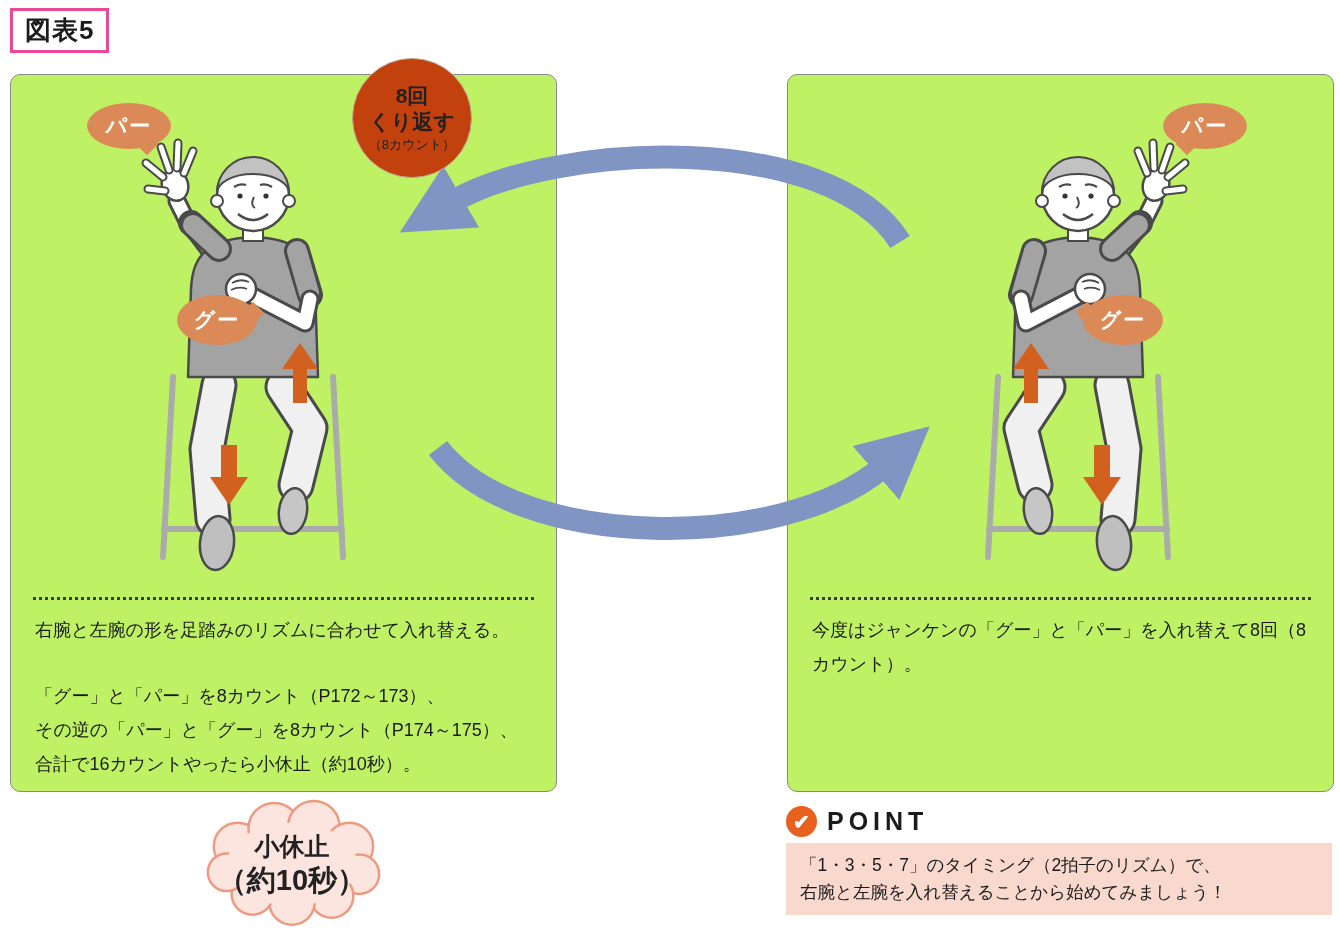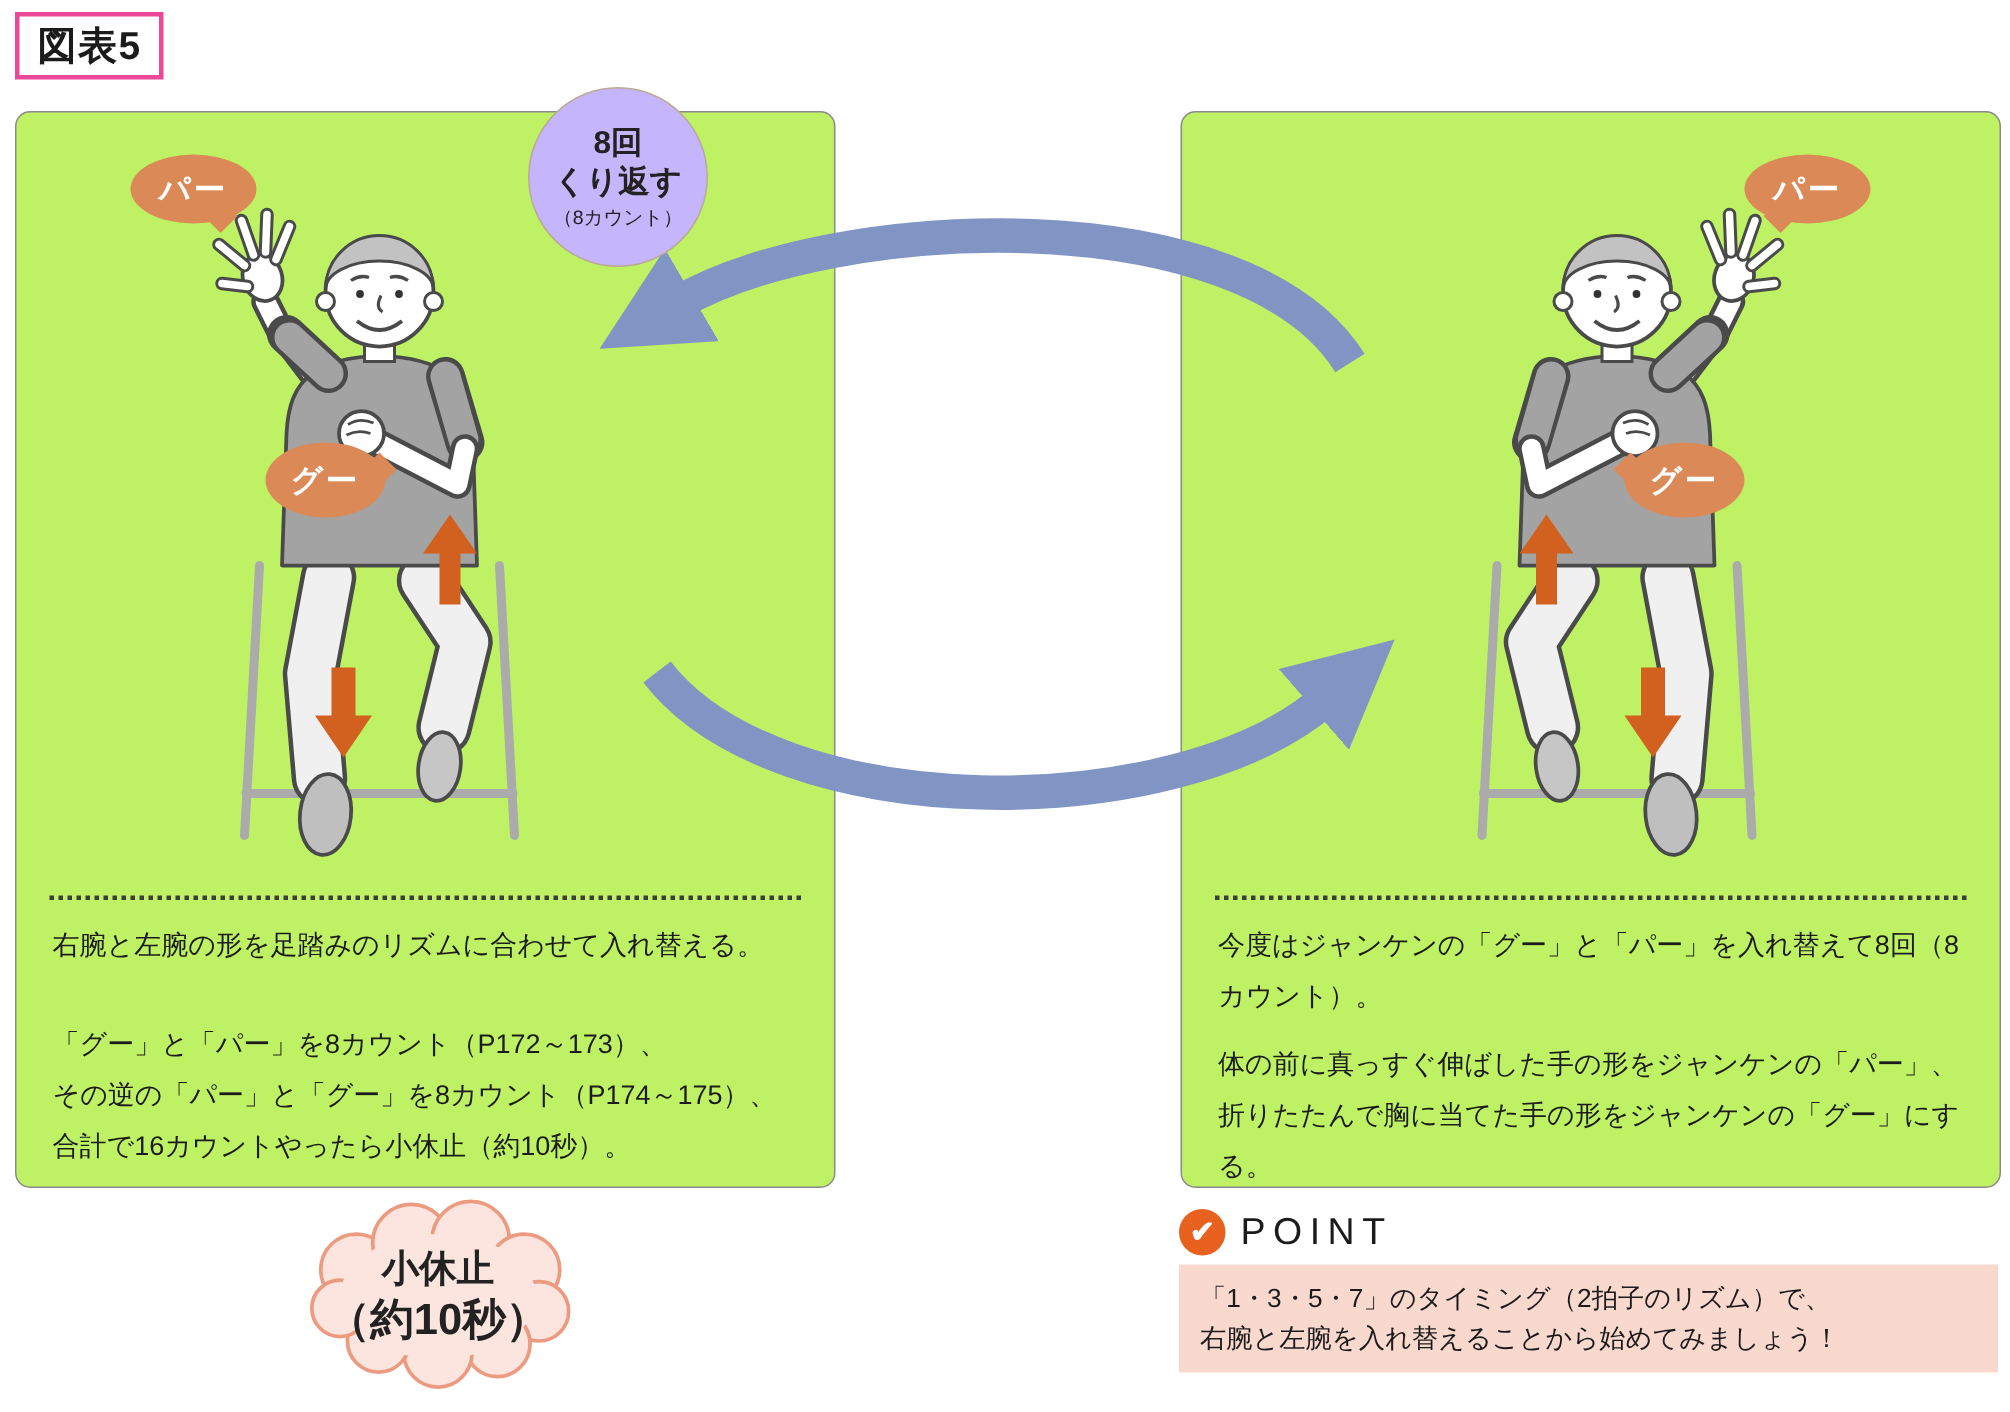--- a/index.html
+++ b/index.html
@@ -30,38 +30,38 @@
   .guu-r{right:170px;top:220px;}.guu-r::after{left:-4px;top:10px;}
 
   .dotted{position:absolute;left:22px;right:22px;top:522px;border-top:3px dotted #3c3c3c;}
   .panel-text{position:absolute;left:24px;right:20px;top:538px;font-size:18px;line-height:34px;color:#1b1b1b;}
   .panel-text p{margin:0;}
   .panel-left .panel-text p{margin-bottom:32px;}
   .panel-right .panel-text p{margin-bottom:11px;}
   .line{display:block;}
 
   .repeat-bubble{position:absolute;left:352px;top:58px;width:118px;height:118px;border-radius:50%;
-    background:#c4b5fd;border:1.5px solid #BCA austin;border:1.5px solid #BCA997;z-index:6;display:flex;
+    background:#c2410c;border:1.5px solid #BCA austin;border:1.5px solid #BCA997;z-index:6;display:flex;
     flex-direction:column;align-items:center;justify-content:center;line-height:1.25;}
   .rb-big{font-size:21px;font-weight:bold;color:#222;}
   .rb-small{font-size:13px;color:#222;margin-top:2px;}
 
   .flow-arrows{position:absolute;left:400px;top:100px;width:540px;height:480px;z-index:4;pointer-events:none;}
 
   .cloud{position:absolute;left:193px;top:795px;width:198px;height:140px;z-index:2;}
   .cloud svg{position:absolute;inset:0;}
   .cloud-text{position:absolute;inset:0;display:flex;flex-direction:column;align-items:center;
     justify-content:center;font-weight:bold;color:#222;line-height:1.3;text-align:center;}
   .cloud-line1{font-size:25px;}
   .cloud-line2{font-size:29px;}
 
   .point-header{position:absolute;left:786px;top:806px;display:flex;align-items:center;gap:10px;z-index:2;}
   .point-check{width:31px;height:31px;border-radius:50%;background:#E8611F;color:#fff;display:flex;
     align-items:center;justify-content:center;font-size:20px;font-weight:bold;}
-  .point-title{font-size:25px;letter-spacing:5px;color:#1b1b1b;font-weight:400;}
+  .point-title{font-size:25px;letter-spacing:5px;color:#1b1b1b;font-weight:700;}
   .point-box{position:absolute;left:786px;top:843px;width:546px;box-sizing:border-box;background:#F9D9CE;
     padding:9px 14px;font-size:17.5px;line-height:1.53;color:#1b1b1b;z-index:2;}
 </style>
 </head>
 <body>
 
 <div class="page">
 
   <div class="figure-label">図表5</div>
 
@@ -192,21 +192,20 @@
     </div>
     <div class="bubble bubble-paa paa-r">
       <span>パー</span>
     </div>
     <div class="bubble bubble-guu guu-r">
       <span>グー</span>
     </div>
     <div class="dotted"></div>
     <div class="panel-text">
       <p>今度はジャンケンの「グー」と「パー」を入れ替えて8回（8カウント）。</p>
-      <p>体の前に真っすぐ伸ばした手の形をジャンケンの「パー」、折りたたんで胸に当てた手の形をジャンケンの「グー」にする。</p>
     </div>
   </section>
 
   <div class="repeat-bubble">
     <div class="rb-big">8回</div>
     <div class="rb-big">くり返す</div>
     <div class="rb-small">（8カウント）</div>
   </div>
 
   <svg class="flow-arrows" viewBox="0 0 540 480">

